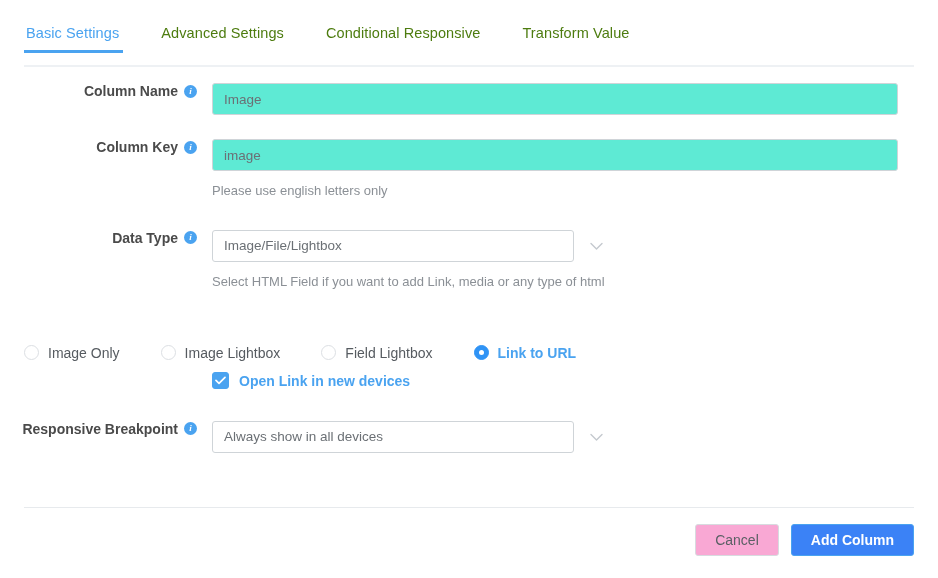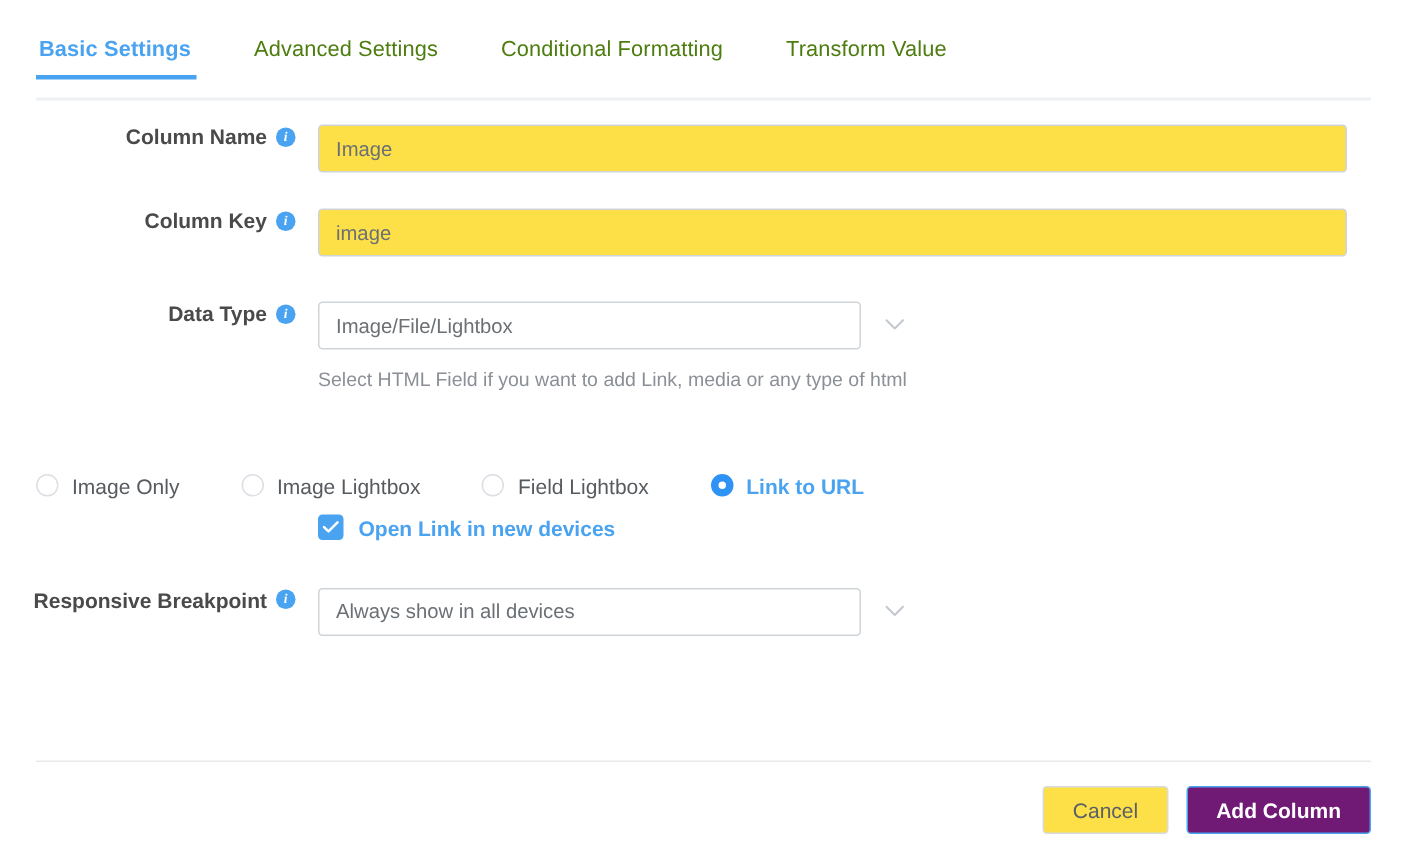--- a/index.html
+++ b/index.html
@@ -39,21 +39,20 @@
     padding: 0 0 12px 0;
     margin-right: 42px;
     cursor: pointer;
     position: relative;
     white-space: nowrap;
     letter-spacing: 0.1px;
   }
   .tab:first-child { margin-left: 2px; }
   .tab.active {
     color: #4aa3f0;
-    font-weight: bold;
   }
   .tab.active::after {
     content: "";
     position: absolute;
     left: -2px;
     right: -4px;
     bottom: 0;
     height: 3px;
     background: #4aa3f0;
     z-index: 2;
@@ -110,21 +109,21 @@
   .text-input {
     box-sizing: border-box;
     width: 686px;
     height: 32px;
     border: 1px solid #cfd4d8;
     border-radius: 3px;
     padding: 0 11px;
     font-family: "Liberation Sans", sans-serif;
     font-size: 13.5px;
     color: #6b7075;
-    background: #fde047;
+    background: #5eead4;
     outline: none;
   }
   .text-input::placeholder { color: #9aa0a6; }
 
   .select-wrap {
     position: relative;
     width: 402px;
   }
   .select-box {
     box-sizing: border-box;
@@ -252,45 +251,45 @@
   }
   .btn {
     font-family: "Liberation Sans", sans-serif;
     border-radius: 3px;
     cursor: pointer;
     font-size: 14px;
     box-sizing: border-box;
     height: 32px;
   }
   .btn-cancel {
-    background: #fde047;
+    background: #f9a8d4;
     border: 1px solid #d7dbdf;
     color: #5b6065;
     padding: 0 19px;
   }
   .btn-primary {
-    background: #701a75;
+    background: #3b82f6;
     border: 1px solid #4aa3f0;
     color: #ffffff;
     font-weight: bold;
     padding: 0 19px;
   }
 </style>
 </head>
 <body>
 
 <div class="tabbar">
   <div class="tab active">
     <span>Basic Settings</span>
   </div>
   <div class="tab">
     <span>Advanced Settings</span>
   </div>
   <div class="tab">
-    <span>Conditional Formatting</span>
+    <span>Conditional Responsive</span>
   </div>
   <div class="tab">
     <span>Transform Value</span>
   </div>
 </div>
 
 <div class="form">
 
   <div class="row">
     <div class="label-cell">
@@ -304,20 +303,21 @@
 
   <div class="spacer-24"></div>
 
   <div class="row">
     <div class="label-cell">
       <span>Column Key</span>
       <span class="info-icon">i</span>
     </div>
     <div class="field-cell">
       <input class="text-input" type="text" value="image" style="">
+      <div class="hint">Please use english letters only</div>
     </div>
   </div>
 
   <div class="spacer-30"></div>
 
   <div class="row">
     <div class="label-cell">
       <span>Data Type</span>
       <span class="info-icon">i</span>
     </div>

